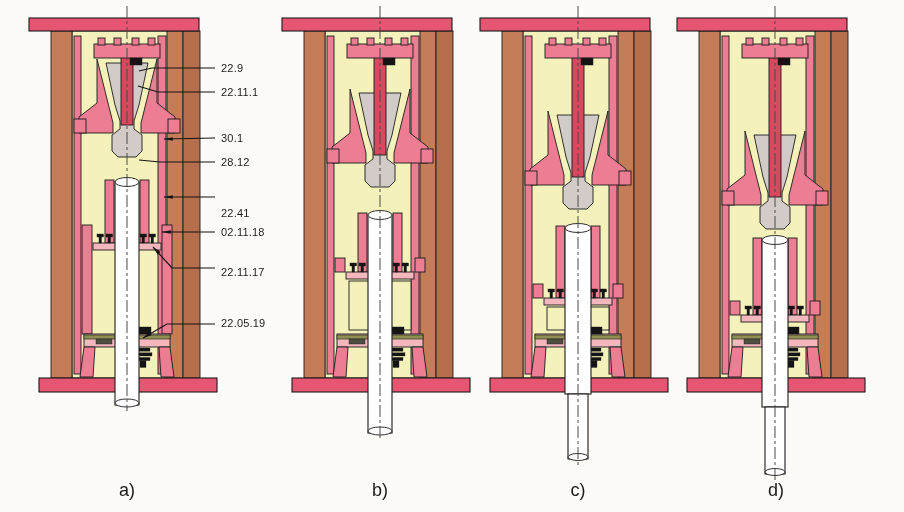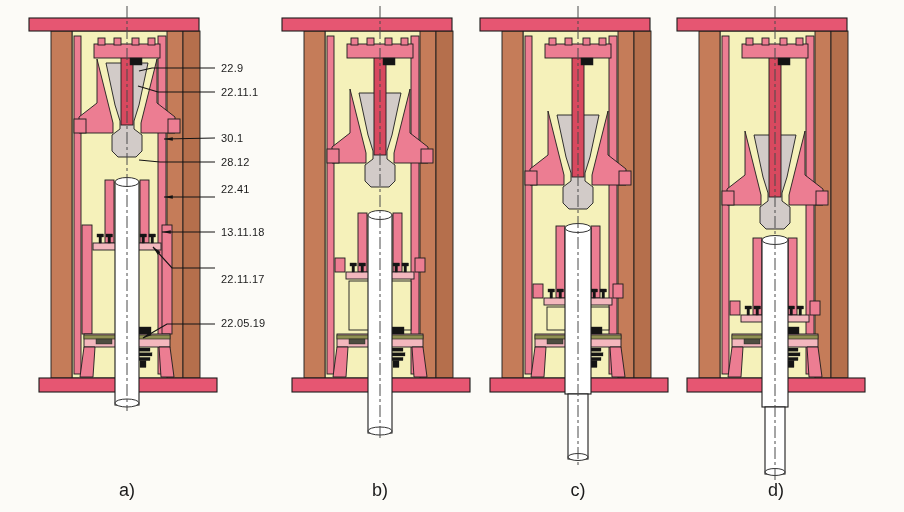--- a/index.html
+++ b/index.html
@@ -9,21 +9,21 @@
     font-family:"Liberation Sans", sans-serif;
     position:relative;
   }
   .figure{position:absolute;left:0;top:0;width:904px;height:512px;}
   svg{position:absolute;left:0;top:0;}
   .part-label{
     position:absolute;left:221px;height:18px;line-height:18px;
     font-size:11px;color:#1b1b1b;letter-spacing:0.2px;white-space:nowrap;
   }
   .al0{top:59px}.al1{top:83px}.al2{top:129px}.al3{top:153px}
-  .al4{top:180px}.al5{top:223px}.al6{top:270px}.al7{top:314px}
+  .al4{top:204px}.al5{top:223px}.al6{top:263px}.al7{top:314px}
   .caption{
     position:absolute;top:480px;width:48px;text-align:center;
     font-size:18px;color:#1b1b1b;
   }
   .cap0{left:103px}.cap1{left:356px}.cap2{left:554px}.cap3{left:752px}
 </style>
 </head>
 <body>
 
 <div class="figure">
@@ -250,21 +250,21 @@
         <polyline points="143,338 167,324 215,324" fill="none" stroke="#141414" stroke-width="1.2"></polyline>
         <polygon points="143,338 149.68830342929655,331.9778245427703 151.55950864665638,335.21884705062547" fill="#141414" stroke="none"></polygon>
       </g>
     </svg>
 
   <div class="part-label al0">22.9</div>
   <div class="part-label al1">22.11.1</div>
   <div class="part-label al2">30.1</div>
   <div class="part-label al3">28.12</div>
   <div class="part-label al4">22.41</div>
-  <div class="part-label al5">13.11.18</div>
+  <div class="part-label al5">02.11.18</div>
   <div class="part-label al6">22.11.17</div>
   <div class="part-label al7">22.05.19</div>
 
   <div class="caption cap0">a)</div>
   <div class="caption cap1">b)</div>
   <div class="caption cap2">c)</div>
   <div class="caption cap3">d)</div>
 </div>
 
 </body></html>

